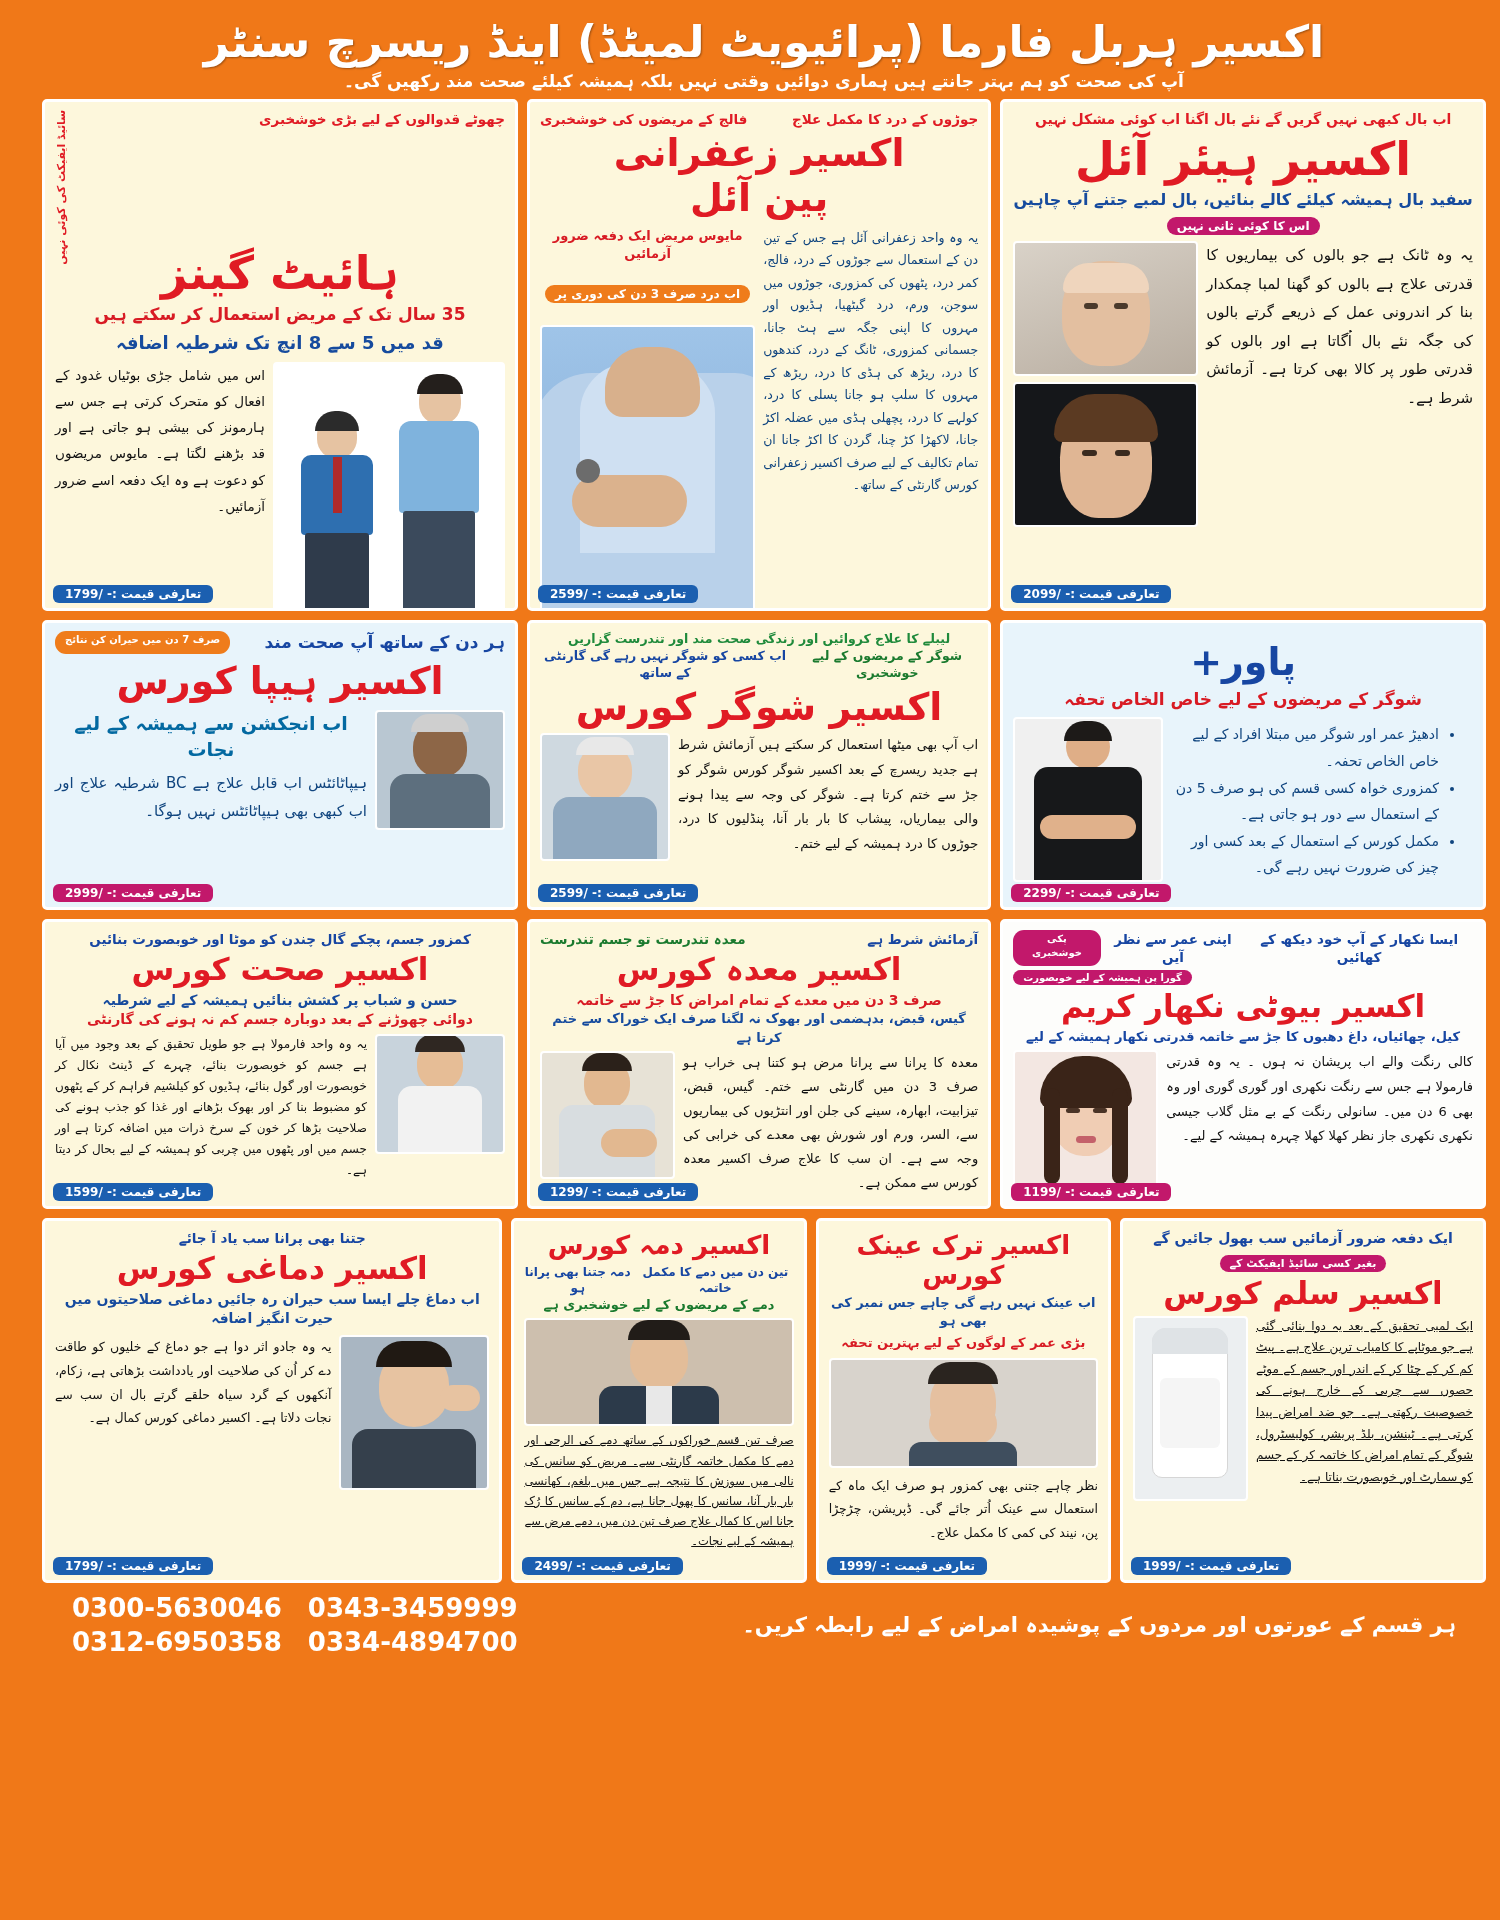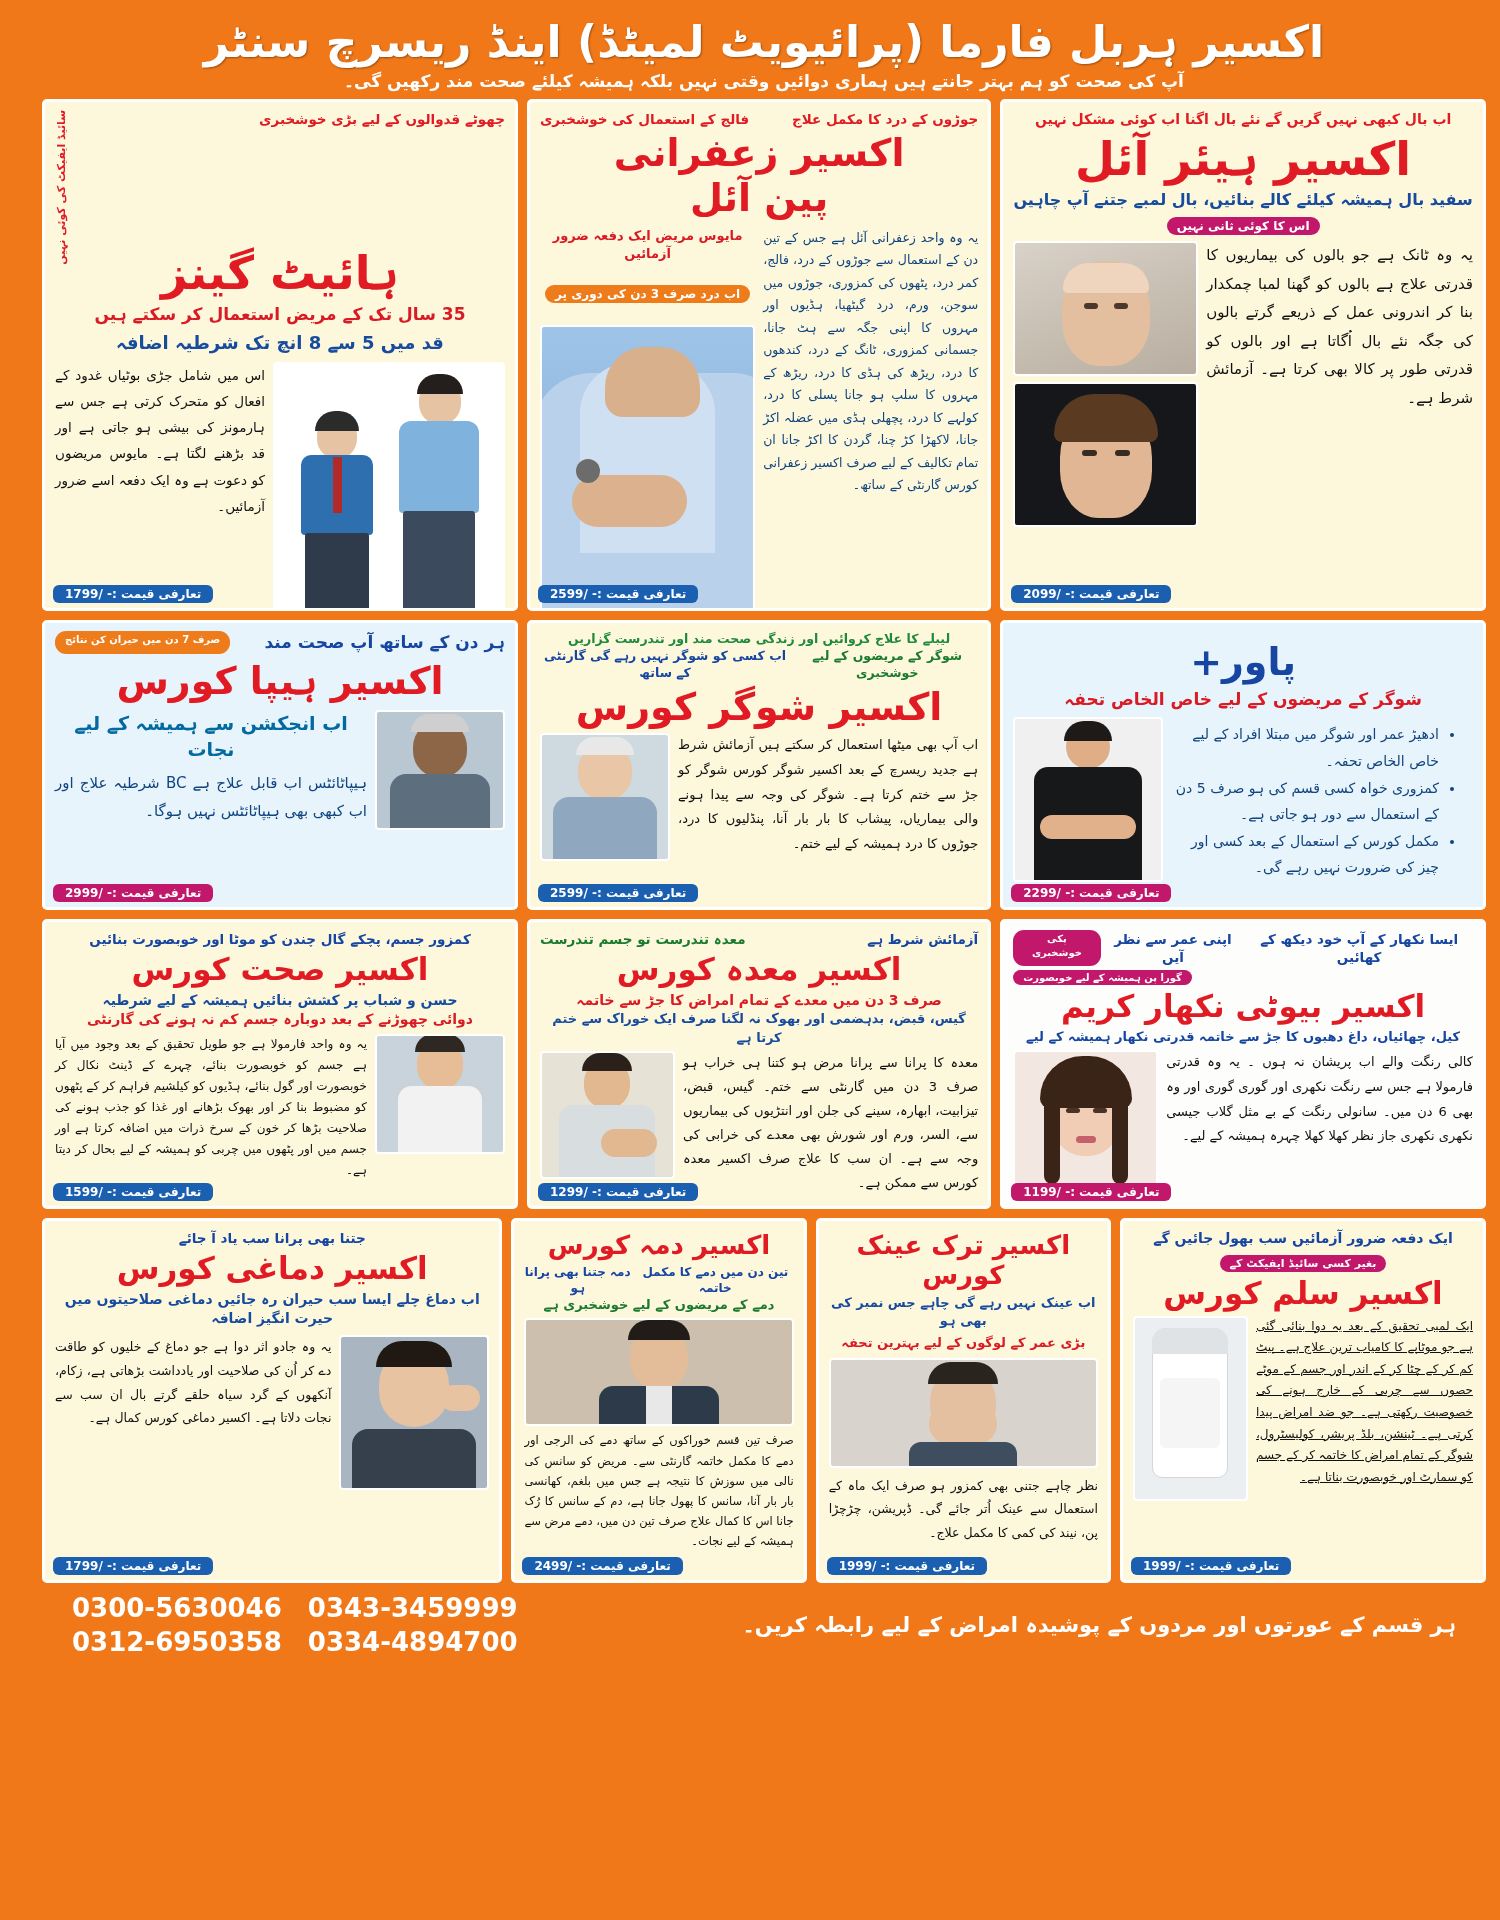--- a/index.html
+++ b/index.html
@@ -128,21 +128,21 @@
               <div style="position:absolute; left:calc(50% + 9px); top:66px; width:15px; height:6px; border-radius:3px; background:#3a2b20;"></div>
             </div>
           </div>
         </div>
         <div class="price">تعارفی قیمت :- /2099</div>
       </div>
 
       <div class="card cream" style="width:472px;">
         <div class="kicker split">
           <span>جوڑوں کے درد کا مکمل علاج</span>
-          <span>فالج کے استعمال کی خوشخبری</span>
+          <span>فالج کے مریضوں کی خوشخبری</span>
         </div>
         <div class="title lg">اکسیر زعفرانی</div>
         <div class="title lg" style="margin-top:-2px;">پین آئل</div>
         <div class="cols mt6">
           <div style="width:215px;">
             <div class="body-text blue" style="font-size:12.5px; line-height:1.8;">یہ وہ واحد زعفرانی آئل ہے جس کے تین دن کے استعمال سے جوڑوں کے درد، فالج، کمر درد، پٹھوں کی کمزوری، جوڑوں میں سوجن، ورم، درد گیٹھیا، ہڈیوں اور مہروں کا اپنی جگہ سے ہٹ جانا، جسمانی کمزوری، ٹانگ کے درد، کندھوں کا درد، ریڑھ کی ہڈی کا درد، ریڑھ کے مہروں کا سلپ ہو جانا پسلی کا درد، کولہے کا درد، پچھلی ہڈی میں عضلہ اکڑ جانا، لاکھڑا کڑ چنا، گردن کا اکڑ جانا ان تمام تکالیف کے لیے صرف اکسیر زعفرانی کورس گارنٹی کے ساتھ۔</div>
           </div>
           <div style="flex:1; display:flex; flex-direction:column; align-items:center; gap:22px;">
             <div class="subline red" style="font-size:13px;">مایوس مریض ایک دفعہ ضرور آزمائیں</div>
             <span class="badge-orange">اب درد صرف 3 دن کی دوری پر</span>
@@ -382,21 +382,21 @@
         </div>
         <div class="subline" style="font-size:13px;">دمے کے مریضوں کے لیے خوشخبری ہے</div>
         <div class="center mt4">
           <div class="photo" style="height:108px; width:100%; background:#cdbfae;">
             <div style="position:absolute; left:50%; top:6px; transform:translateX(-50%); width:58px; height:64px; border-radius:29px; background:#e3bd99;"></div>
             <div style="position:absolute; left:50%; top:0; transform:translateX(-50%); width:62px; height:20px; border-radius:31px 31px 0 0; background:#211c18;"></div>
             <div style="position:absolute; left:50%; top:66px; transform:translateX(-50%); width:120px; height:42px; background:#2c3a4a; border-radius:14px 14px 0 0;"></div>
             <div style="position:absolute; left:50%; top:66px; transform:translateX(-50%); width:26px; height:42px; background:#e8e8e8;"></div>
           </div>
         </div>
-        <div class="body-text mt4" style="font-size:11.5px; line-height:1.75;">صرف تین قسم خوراکوں کے ساتھ دمے کی الرجی اور دمے کا مکمل خاتمہ گارنٹی سے۔ مریض کو سانس کی نالی میں سوزش کا نتیجہ ہے جس میں بلغم، کھانسی بار بار آنا، سانس کا پھول جانا ہے، دم کے سانس کا رُک جانا اس کا کمال علاج صرف تین دن میں، دمے مرض سے ہمیشہ کے لیے نجات۔</div>
+        <div class="body-text mt4" style="font-size:11.5px; line-height:1.75;text-decoration:underline;">صرف تین قسم خوراکوں کے ساتھ دمے کی الرجی اور دمے کا مکمل خاتمہ گارنٹی سے۔ مریض کو سانس کی نالی میں سوزش کا نتیجہ ہے جس میں بلغم، کھانسی بار بار آنا، سانس کا پھول جانا ہے، دم کے سانس کا رُک جانا اس کا کمال علاج صرف تین دن میں، دمے مرض سے ہمیشہ کے لیے نجات۔</div>
         <div class="price">تعارفی قیمت :- /2499</div>
       </div>
 
       <div class="card cream" style="width:468px;">
         <div class="kicker" style="color:#1746a2;">جتنا بھی پرانا سب یاد آ جائے</div>
         <div class="title md">اکسیر دماغی کورس</div>
         <div class="subline blue" style="font-size:14px;">اب دماغ چلے ایسا سب حیران رہ جائیں دماغی صلاحیتوں میں حیرت انگیز اضافہ</div>
         <div class="cols mt6">
           <div style="width:150px;">
             <div class="photo" style="height:155px; background:#a9b6c2;">

